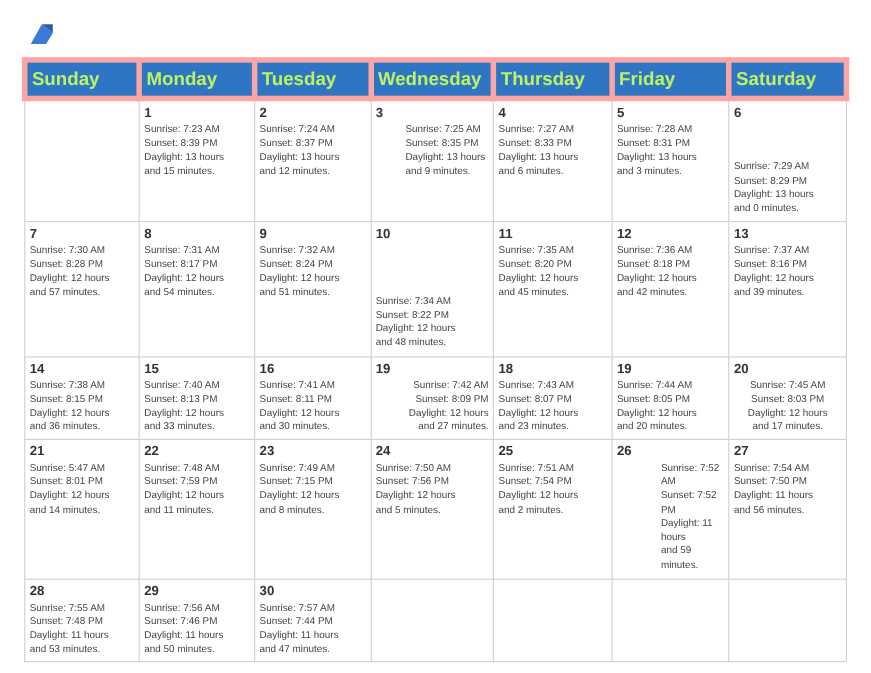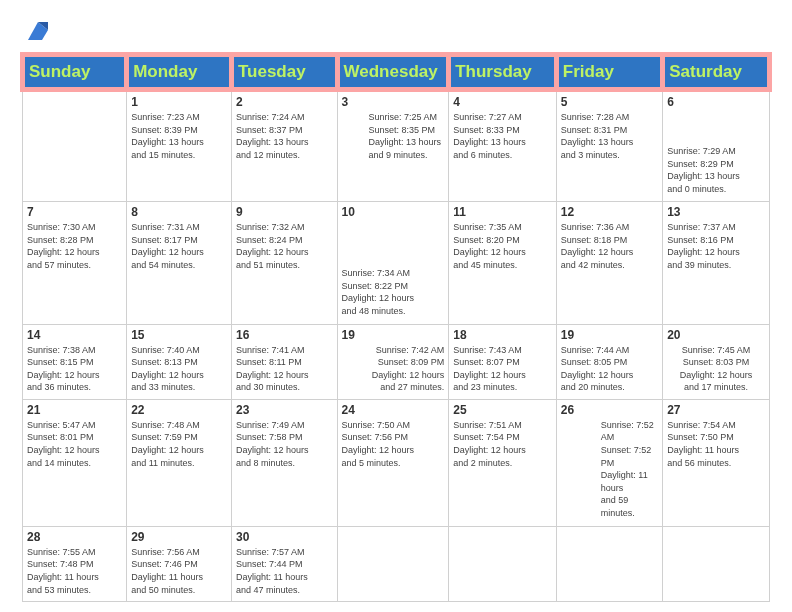--- a/index.html
+++ b/index.html
@@ -291,21 +291,21 @@
           <td>
             <span class="day-number">22</span>
             <div class="day-info" style="white-space: pre-line;">Sunrise: 7:48 AM
 Sunset: 7:59 PM
 Daylight: 12 hours
 and 11 minutes.</div>
           </td>
           <td>
             <span class="day-number">23</span>
             <div class="day-info" style="white-space: pre-line;">Sunrise: 7:49 AM
-Sunset: 7:58 PM
+Sunset: 7:15 PM
 Daylight: 12 hours
 and 8 minutes.</div>
           </td>
           <td>
             <span class="day-number">24</span>
             <div class="day-info" style="white-space: pre-line;">Sunrise: 7:50 AM
 Sunset: 7:56 PM
 Daylight: 12 hours
 and 5 minutes.</div>
           </td>

